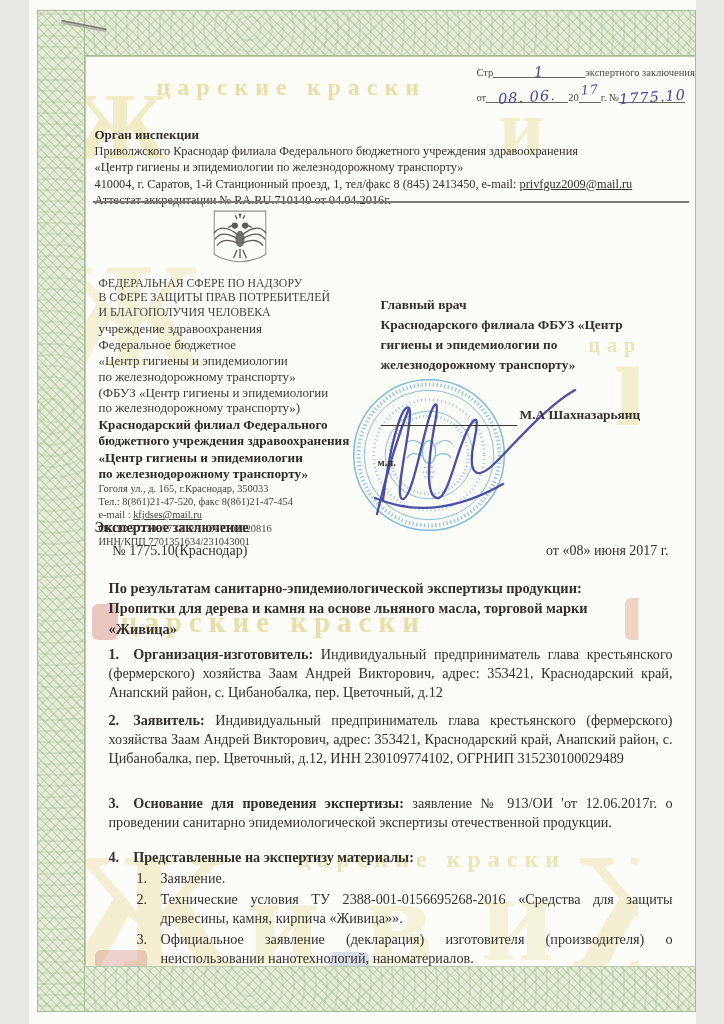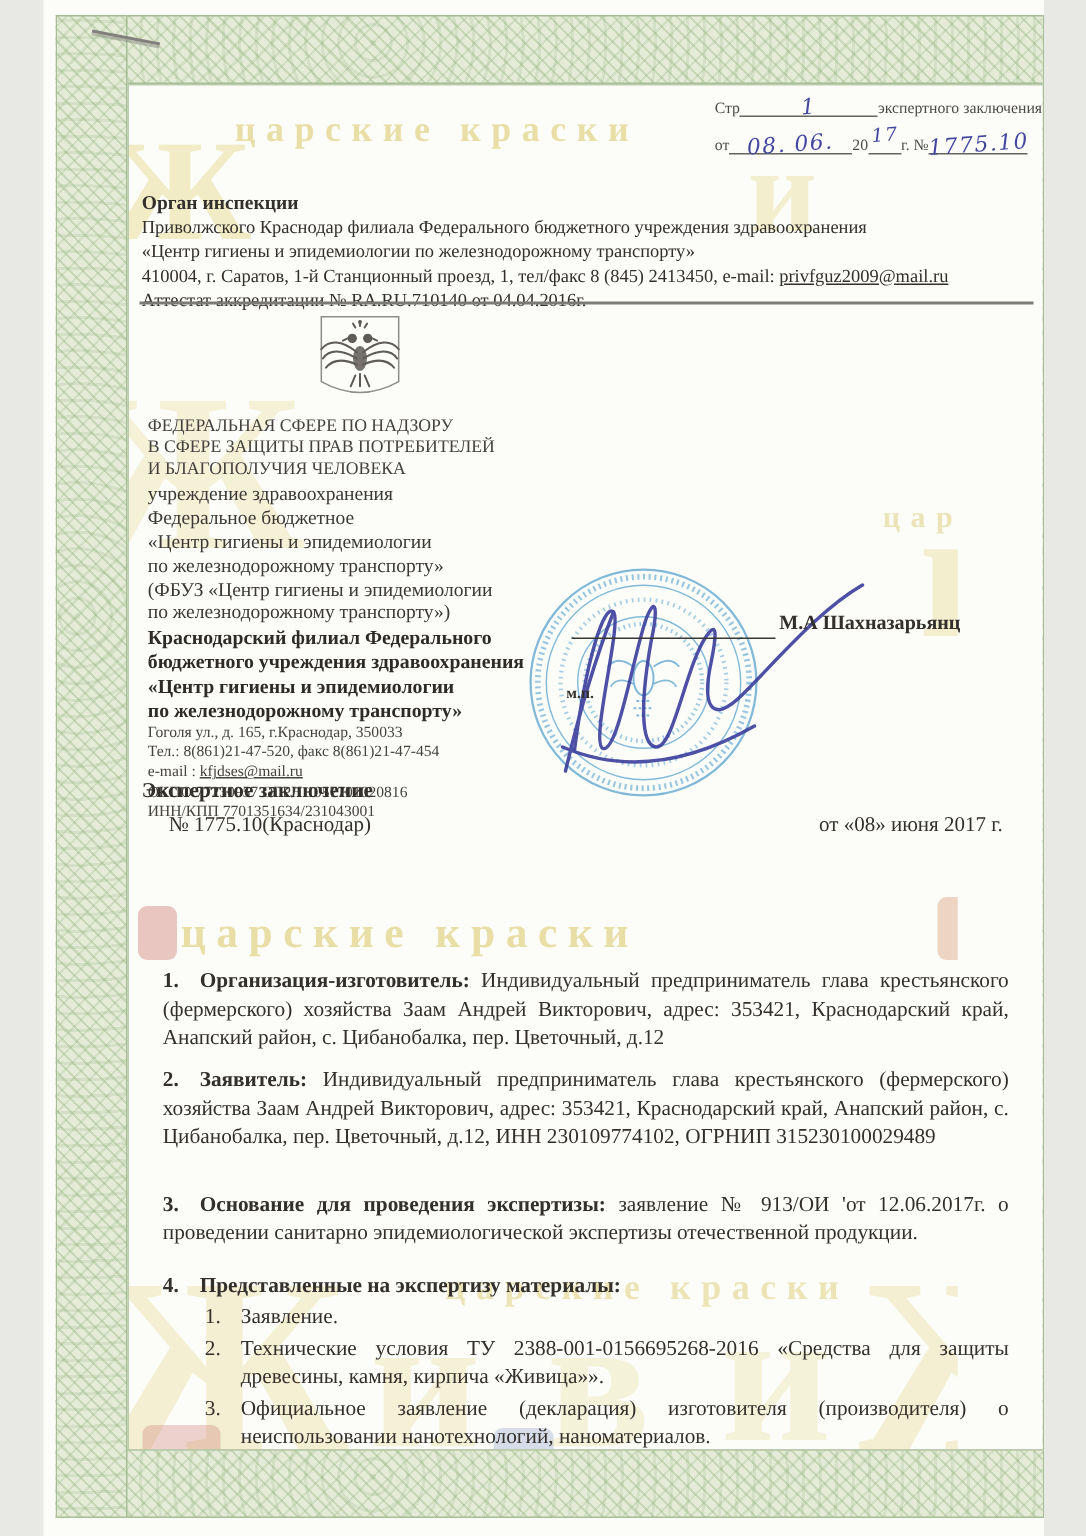--- a/index.html
+++ b/index.html
@@ -188,20 +188,26 @@
     <div class="addr">
       <div>Гоголя ул., д. 165, г.Краснодар, 350033</div>
       <div>Тел.: 8(861)21-47-520, факс 8(861)21-47-454</div>
       <div><span>e-mail :  </span><span class="email">kfjdses@mail.ru</span></div>
       <div>ОКПО  77230957  ОГРН 1057701020816</div>
       <div>ИНН/КПП 7701351634/231043001</div>
     </div>
   </div>
 
   <div class="abs rightcol ctr">
+    <div class="appr-lines">
+      <div>Главный врач</div>
+      <div>Краснодарского филиала ФБУЗ «Центр</div>
+      <div>гигиены и эпидемиологии по</div>
+      <div>железнодорожному транспорту»</div>
+    </div>
   </div>
 
   <div class="stamp">
     <svg viewBox="0 0 170 170" width="168" height="162">
       <g stroke="#64a9d2" fill="none">
         <circle cx="85" cy="85" r="79" stroke-width="1.6"></circle>
         <circle cx="85" cy="85" r="74" stroke-width="4" stroke-dasharray="1.5 2.5" opacity=".8"></circle>
         <circle cx="85" cy="85" r="68" stroke-width="1"></circle>
         <circle cx="85" cy="85" r="58" stroke-width="3" stroke-dasharray="1.2 3" opacity=".7"></circle>
         <circle cx="85" cy="85" r="46" stroke-width="1"></circle>
@@ -225,20 +231,25 @@
   <div class="sig-line"></div>
   <div class="sig-name">М.А Шахназарьянц</div>
   <div class="mp">м.п.</div>
 
   <div class="abs conc-title ctr">Экспертное заключение</div>
   <div class="abs conc-row">
     <span>№ 1775.10(Краснодар)</span>
     <span>от «08» июня  2017 г.</span>
   </div>
 
+  <div class="abs subject ctr">
+    <div>По результатам санитарно-эпидемиологической экспертизы продукции:</div>
+    <div>Пропитки для дерева и камня на основе льняного масла, торговой  марки</div>
+    <div>«Живица»</div>
+  </div>
 
   <p class="item it1"><b class="inum">1.</b><b>Организация-изготовитель:</b><span> Индивидуальный предприниматель глава крестьянского (фермерского) хозяйства Заам Андрей Викторович, адрес: 353421, Краснодарский край, Анапский район, с. Цибанобалка, пер. Цветочный, д.12</span></p>
 
   <p class="item it2"><b class="inum">2.</b><b>Заявитель:</b><span> Индивидуальный предприниматель глава крестьянского (фермерского) хозяйства Заам Андрей Викторович, адрес: 353421, Краснодарский край, Анапский район, с. Цибанобалка, пер. Цветочный, д.12, ИНН 230109774102, ОГРНИП 315230100029489</span></p>
 
   <p class="item it3"><b class="inum">3.</b><b>Основание для проведения экспертизы:</b><span> заявление № 913/ОИ 'от 12.06.2017г. о проведении санитарно эпидемиологической экспертизы отечественной продукции.</span></p>
 
   <p class="item it4"><b class="inum">4.</b><b>Представленные на экспертизу материалы:</b></p>
 
   <div class="mats">

